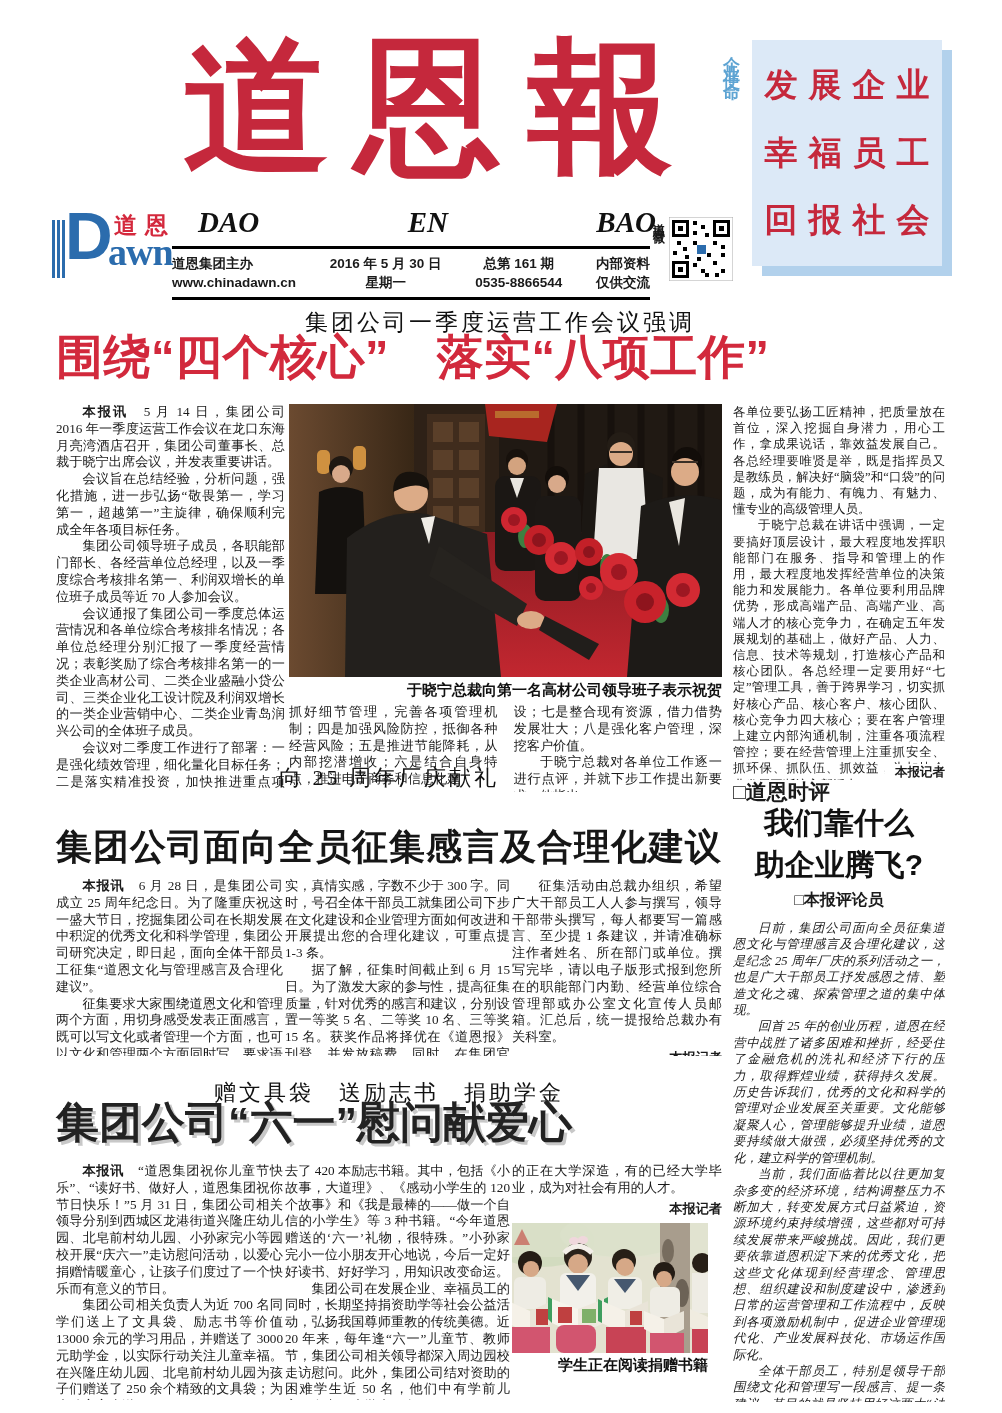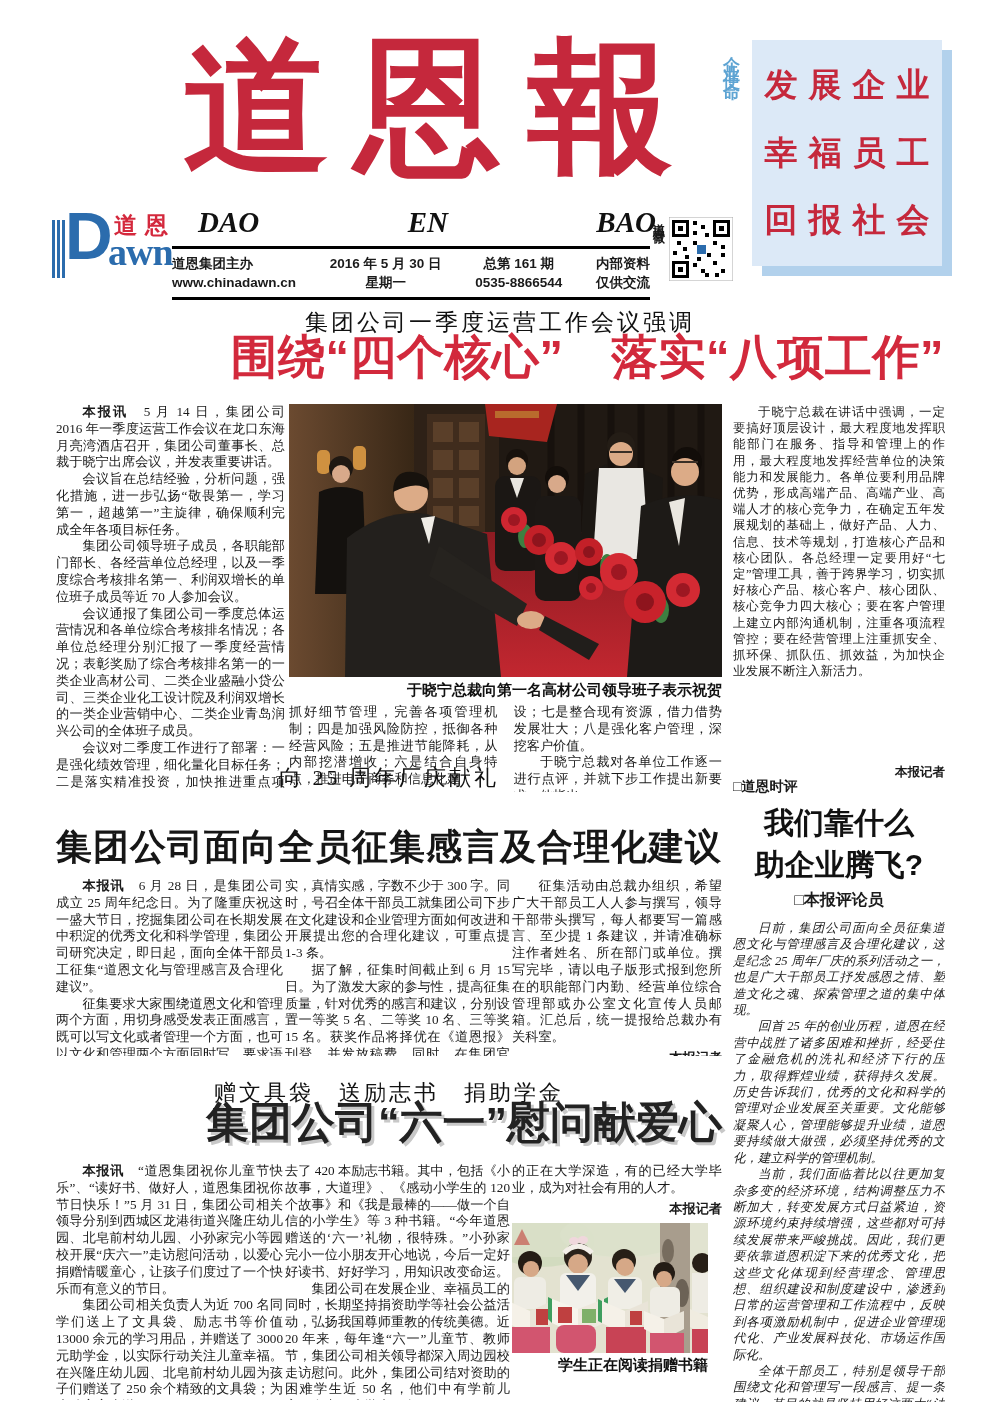--- a/index.html
+++ b/index.html
@@ -28,38 +28,38 @@
   .wechat-label{writing-mode:vertical-rl;font-size:12px;font-weight:bold;letter-spacing:3px;
                 font-family:"Liberation Sans",sans-serif;height:72px;margin-right:2px;}
   .mission-label{left:720px;top:42px;writing-mode:vertical-rl;font-size:17px;color:#5ea4d3;
                  font-weight:bold;letter-spacing:9px;font-family:"Liberation Sans",sans-serif;}
   .mission-box{left:752px;top:40px;width:190px;height:226px;background:#dce9f7;
                box-shadow:10px 10px 0 #b2d1ec;display:flex;flex-direction:column;
                justify-content:space-evenly;align-items:center;}
   .mission-line{color:#c5283c;font-size:33px;font-weight:bold;letter-spacing:11px;padding-left:11px;white-space:nowrap;}
   
   .kicker{text-align:center;font-size:22px;letter-spacing:3px;color:#111;margin-top:12px;}
-  .hl{font-family:"Liberation Sans",sans-serif;font-weight:bold;text-align:right;white-space:nowrap;}
+  .hl{font-family:"Liberation Sans",sans-serif;font-weight:bold;text-align:left;white-space:nowrap;}
   .lead-kicker{left:56px;top:295px;width:888px;font-size:23px;}
   .lead-headline{left:56px;top:326px;width:888px;font-size:47px;color:#d2293c;letter-spacing:0.5px;}
   .body-col{font-size:13.2px;line-height:16.8px;text-align:justify;overflow:hidden;}
   .para{margin:0;text-indent:2em;}
   .para.cont{text-indent:0;}
   .reporter{text-align:right;font-weight:bold;margin:4px 0 0 0;}
   .reporter-abs{position:absolute;right:0;bottom:0;background:#fff;padding-left:10px;font-weight:bold;}
   .lead-col-left{left:56px;top:404px;width:229px;height:386px;}
   .photo1{left:289px;top:404px;width:433px;height:273px;}
   .photo1 svg,.photo2 svg{display:block;}
   .caption{font-family:"Liberation Sans",sans-serif;font-weight:bold;font-size:15px;text-align:right;color:#111;}
   .caption1{left:289px;top:681px;width:433px;}
   .lead-below{left:289px;top:704px;width:433px;height:88px;display:flex;gap:16px;}
   .lead-below > div{flex:1;overflow:hidden;}
   .lead-col-right{left:733px;top:404px;width:212px;height:374px;font-size:12.5px;line-height:16.2px;padding-bottom:2px;}
   
-  .ed-label{left:733px;top:778px;font-family:"Liberation Sans",sans-serif;font-weight:bold;font-size:14px;}
+  .ed-label{left:733px;top:778px;font-family:"Liberation Sans",sans-serif;font-weight:bold;font-size:21px;}
   .ed-title{left:733px;top:802px;width:212px;text-align:center;font-family:"Liberation Sans",sans-serif;
             font-weight:bold;font-size:30px;line-height:42px;color:#111;}
   .ed-byline{left:733px;top:890px;width:212px;text-align:center;font-family:"Liberation Sans",sans-serif;
              font-weight:bold;font-size:16px;}
   .ed-body{left:733px;top:920px;width:212px;height:482px;font-size:12.5px;line-height:16.4px;font-style:italic;}
   
   .mid-kicker{left:56px;top:751px;width:666px;}
   .mid-headline{left:56px;top:823px;width:666px;font-size:36px;color:#161616;letter-spacing:1px;}
   .mid-col{top:878px;height:178px;}
   .mid-c1{left:56px;width:227px;}
@@ -279,20 +279,21 @@
         <p class="para cont">抓好细节管理，完善各项管理机制；四是加强风险防控，抵御各种经营风险；五是推进节能降耗，从内部挖潜增收；六是结合自身特点，推进电子商务和信息化建</p>
       </div>
     <div class="body-col">
         <p class="para cont">设；七是整合现有资源，借力借势发展壮大；八是强化客户管理，深挖客户价值。</p>
         <p class="para">于晓宁总裁对各单位工作逐一进行点评，并就下步工作提出新要求。他指出，</p>
       </div>
   </div>
 
   <div class="abs body-col lead-col-right">
     <div>
+        <p class="para cont">各单位要弘扬工匠精神，把质量放在首位，深入挖掘自身潜力，用心工作，拿成果说话，靠效益发展自己。各总经理要唯贤是举，既是指挥员又是教练员，解决好“脑袋”和“口袋”的问题，成为有能力、有魄力、有魅力、懂专业的高级管理人员。</p>
         <p class="para">于晓宁总裁在讲话中强调，一定要搞好顶层设计，最大程度地发挥职能部门在服务、指导和管理上的作用，最大程度地发挥经营单位的决策能力和发展能力。各单位要利用品牌优势，形成高端产品、高端产业、高端人才的核心竞争力，在确定五年发展规划的基础上，做好产品、人力、信息、技术等规划，打造核心产品和核心团队。各总经理一定要用好“七定”管理工具，善于跨界学习，切实抓好核心产品、核心客户、核心团队、核心竞争力四大核心；要在客户管理上建立内部沟通机制，注重各项流程管控；要在经营管理上注重抓安全、抓环保、抓队伍、抓效益，为加快企业发展不断注入新活力。</p>
       </div>
     <span class="reporter-abs">本报记者</span>
   </div>
 
   <div class="abs ed-label">□道恩时评</div>
   <div class="abs ed-title">
     <div>我们靠什么</div>
     <div>助企业腾飞?</div>
   </div>

